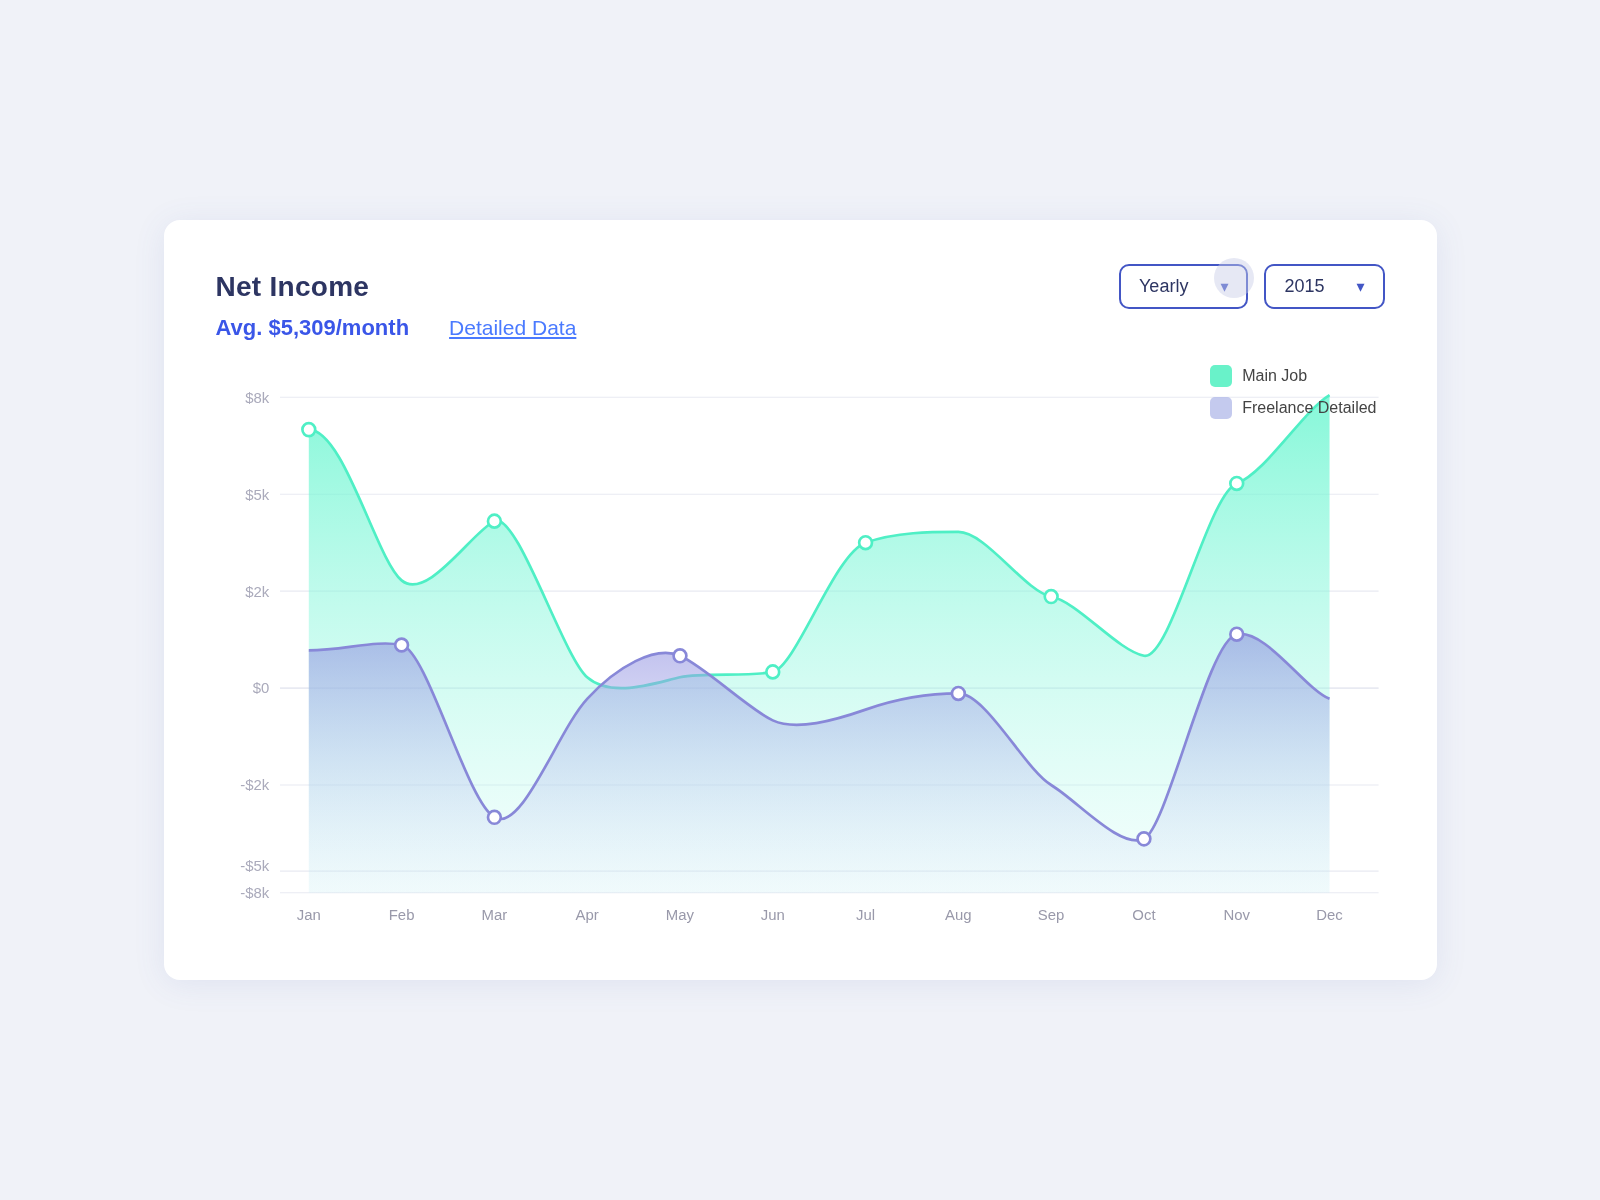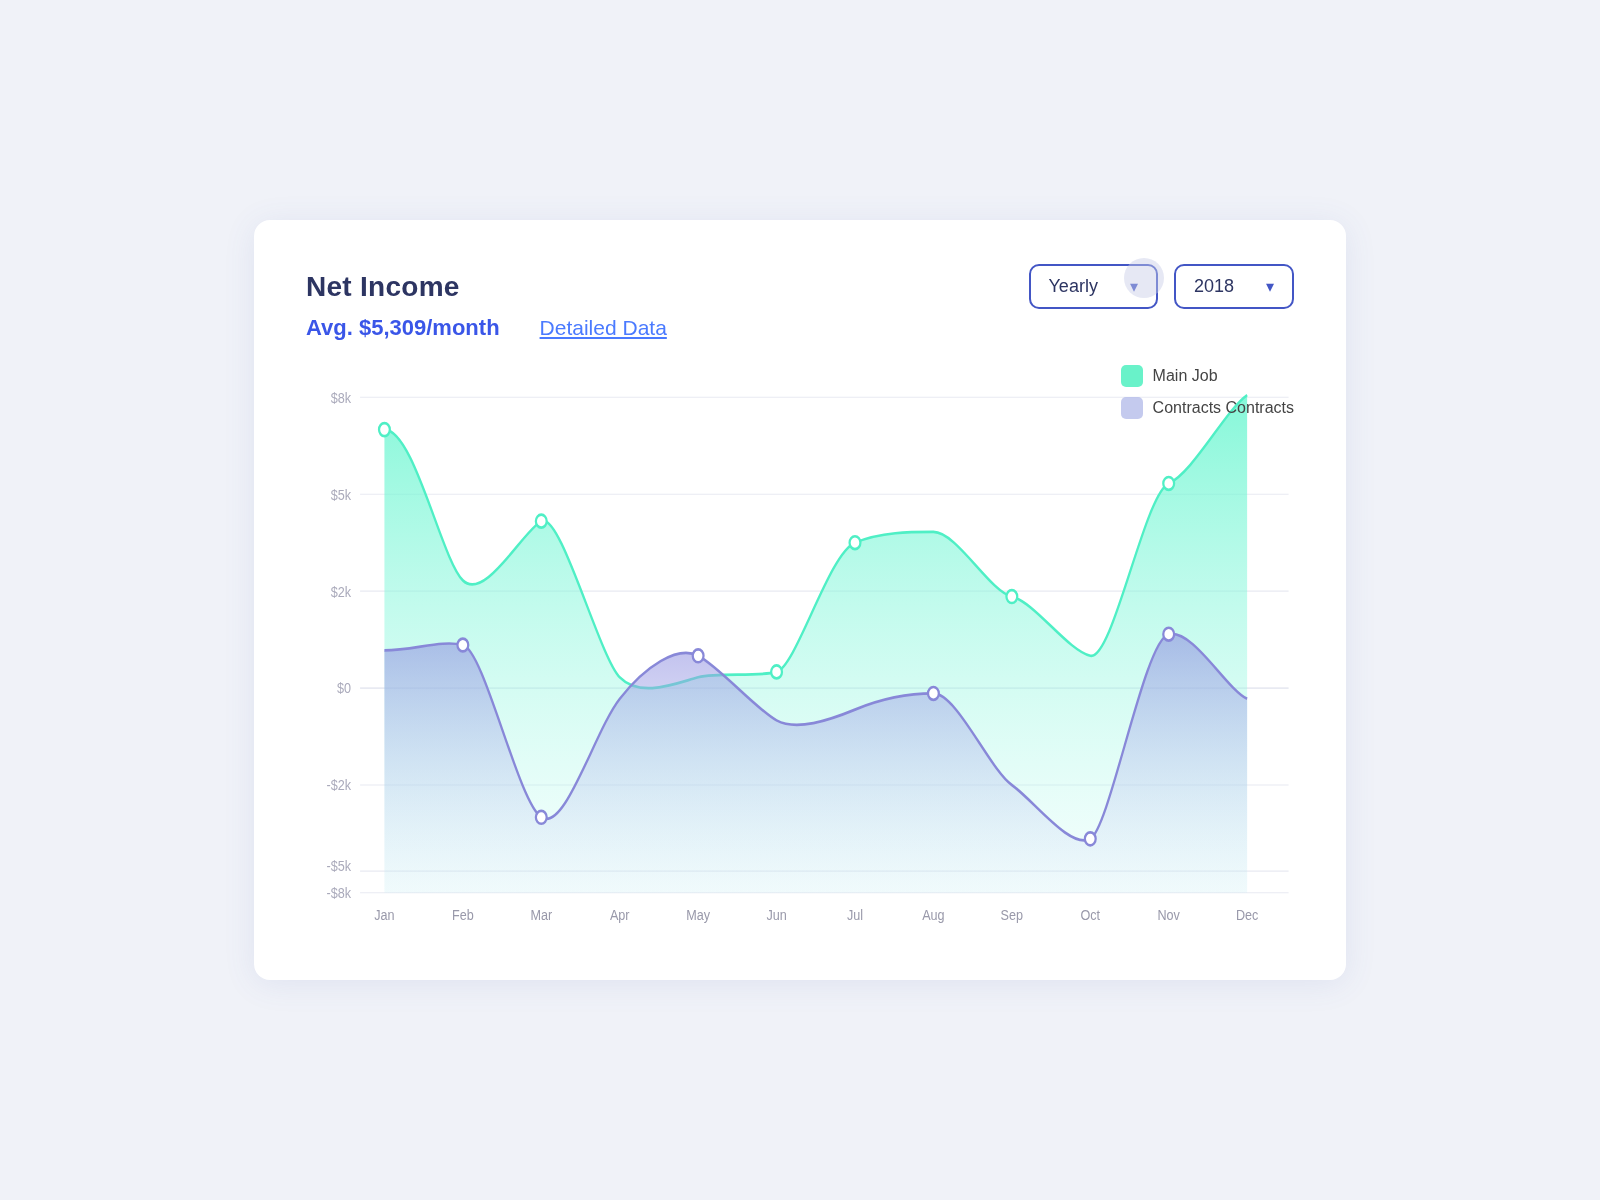--- a/index.html
+++ b/index.html
@@ -10,21 +10,21 @@
       align-items: center;
       justify-content: center;
       min-height: 100vh;
       padding: 40px;
     }
     .card {
       background: #fff;
       border-radius: 16px;
       box-shadow: 0 4px 32px rgba(80,100,180,0.10);
       padding: 44px 52px 40px 52px;
-      width: 1092px;
+      width: 1273px;
       min-height: 760px;
       position: relative;
     }
     .header-row {
       display: flex;
       align-items: center;
       justify-content: space-between;
       margin-bottom: 6px;
     }
     .title {
@@ -86,21 +86,21 @@
       cursor: pointer;
     }
     .chart-area {
       position: relative;
       width: 100%;
       height: 560px;
     }
     .legend {
       position: absolute;
       top: 0;
-      right: 0;
+      right: 8px;
       display: flex;
       flex-direction: column;
       gap: 10px;
       z-index: 10;
     }
     .legend-item {
       display: flex;
       align-items: center;
       gap: 10px;
       font-size: 16px;
@@ -129,39 +129,39 @@
 
 <div class="card">
   <div class="header-row">
     <span class="title">Net Income</span>
     <div class="controls">
       <div class="dropdown yearly-btn">
         <span>Yearly</span>
         <span class="chevron">▾</span>
       </div>
       <div class="dropdown">
-        <span>2018</span>
+        <span>2015</span>
         <span class="chevron">▾</span>
       </div>
     </div>
   </div>
   <div class="avg-row">
     <span class="avg-value">Avg. $5,309/month</span>
     <a class="detailed-link">Detailed Data</a>
   </div>
 
   <div class="chart-area">
     <div class="legend">
       <div class="legend-item">
         <div class="legend-swatch swatch-teal"></div>
         <span>Main Job</span>
       </div>
       <div class="legend-item">
         <div class="legend-swatch swatch-purple"></div>
-        <span>Contracts Contracts</span>
+        <span>Freelance Detailed</span>
       </div>
     </div>
 
     <svg class="chart" viewBox="0 0 1096 520" preserveAspectRatio="none">
       <defs>
         <linearGradient id="tealGrad" x1="0" y1="0" x2="0" y2="1">
           <stop offset="0%" stop-color="#5ef5cc" stop-opacity="0.75"></stop>
           <stop offset="100%" stop-color="#c0faf0" stop-opacity="0.18"></stop>
         </linearGradient>
         <linearGradient id="purpleGrad" x1="0" y1="0" x2="0" y2="1">

